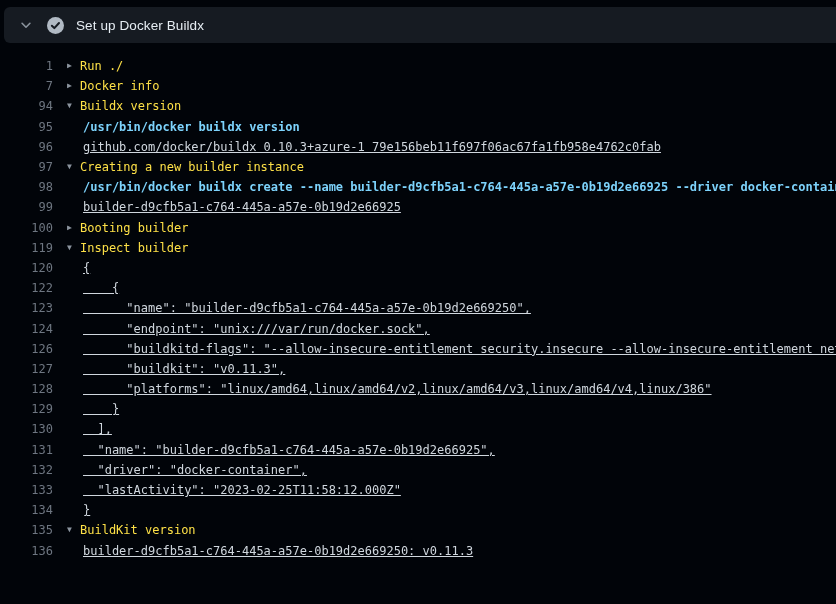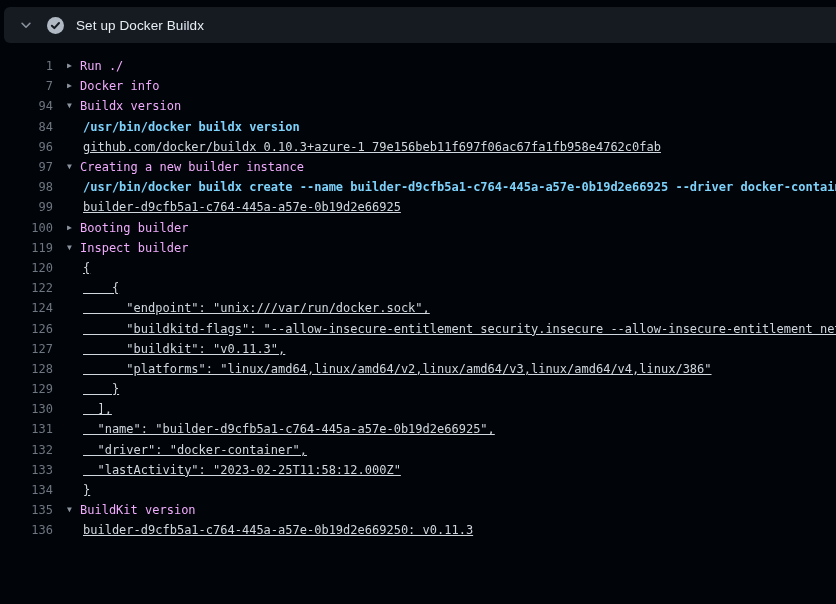--- a/index.html
+++ b/index.html
@@ -70,21 +70,21 @@
     flex: none;
     display: inline-block;
     width: 13px;
     font-size: 8px;
     color: #8b949e;
     line-height: 20.2px;
   }
   .txt { white-space: pre; color: #d0d7de; }
   .txt.output, .txt.plain { padding-left: 16px; text-decoration: underline; }
   .txt.command { padding-left: 16px; color: #7dd3fc; font-weight: bold; }
-  .txt.group-title { color: #f0abfc; }
+  .txt.group-title { color: #fde047; }
 </style>
 </head>
 <body>
 
 <div class="screen">
 
   <div class="step-header">
     <span class="chev">
       <svg width="14" height="14" viewBox="0 0 16 16">
         <path d="M3.5 6l4.5 4.5L12.5 6" fill="none" stroke="#8b949e" stroke-width="1.8" stroke-linecap="round" stroke-linejoin="round"></path>
@@ -96,29 +96,30 @@
         <path d="M4.6 8.2l2.3 2.3 4.4-4.8" fill="none" stroke="#161b22" stroke-width="1.9" stroke-linecap="round" stroke-linejoin="round"></path>
       </svg>
     </span>
     <span class="step-title">Set up Docker Buildx</span>
   </div>
 
   <div class="log">
       <div class="log-line"><span class="ln">1</span><div class="body group"><span class="marker">▶</span><span class="txt group-title">Run ./</span></div></div>
       <div class="log-line"><span class="ln">7</span><div class="body group"><span class="marker">▶</span><span class="txt group-title">Docker info</span></div></div>
       <div class="log-line"><span class="ln">94</span><div class="body group"><span class="marker">▼</span><span class="txt group-title">Buildx version</span></div></div>
-      <div class="log-line"><span class="ln">84</span><div class="body"><span class="txt command">/usr/bin/docker buildx version</span></div></div>
+      <div class="log-line"><span class="ln">95</span><div class="body"><span class="txt command">/usr/bin/docker buildx version</span></div></div>
       <div class="log-line"><span class="ln">96</span><div class="body"><span class="txt output">github.com/docker/buildx 0.10.3+azure-1 79e156beb11f697f06ac67fa1fb958e4762c0fab</span></div></div>
       <div class="log-line"><span class="ln">97</span><div class="body group"><span class="marker">▼</span><span class="txt group-title">Creating a new builder instance</span></div></div>
       <div class="log-line"><span class="ln">98</span><div class="body"><span class="txt command">/usr/bin/docker buildx create --name builder-d9cfb5a1-c764-445a-a57e-0b19d2e66925 --driver docker-container</span></div></div>
       <div class="log-line"><span class="ln">99</span><div class="body"><span class="txt output">builder-d9cfb5a1-c764-445a-a57e-0b19d2e66925</span></div></div>
       <div class="log-line"><span class="ln">100</span><div class="body group"><span class="marker">▶</span><span class="txt group-title">Booting builder</span></div></div>
       <div class="log-line"><span class="ln">119</span><div class="body group"><span class="marker">▼</span><span class="txt group-title">Inspect builder</span></div></div>
       <div class="log-line"><span class="ln">120</span><div class="body"><span class="txt output">{</span></div></div>
       <div class="log-line"><span class="ln">122</span><div class="body"><span class="txt output">    {</span></div></div>
+      <div class="log-line"><span class="ln">123</span><div class="body"><span class="txt output">      "name": "builder-d9cfb5a1-c764-445a-a57e-0b19d2e669250",</span></div></div>
       <div class="log-line"><span class="ln">124</span><div class="body"><span class="txt output">      "endpoint": "unix:///var/run/docker.sock",</span></div></div>
       <div class="log-line"><span class="ln">126</span><div class="body"><span class="txt output">      "buildkitd-flags": "--allow-insecure-entitlement security.insecure --allow-insecure-entitlement network.host",</span></div></div>
       <div class="log-line"><span class="ln">127</span><div class="body"><span class="txt output">      "buildkit": "v0.11.3",</span></div></div>
       <div class="log-line"><span class="ln">128</span><div class="body"><span class="txt output">      "platforms": "linux/amd64,linux/amd64/v2,linux/amd64/v3,linux/amd64/v4,linux/386"</span></div></div>
       <div class="log-line"><span class="ln">129</span><div class="body"><span class="txt output">    }</span></div></div>
       <div class="log-line"><span class="ln">130</span><div class="body"><span class="txt output">  ],</span></div></div>
       <div class="log-line"><span class="ln">131</span><div class="body"><span class="txt output">  "name": "builder-d9cfb5a1-c764-445a-a57e-0b19d2e66925",</span></div></div>
       <div class="log-line"><span class="ln">132</span><div class="body"><span class="txt output">  "driver": "docker-container",</span></div></div>
       <div class="log-line"><span class="ln">133</span><div class="body"><span class="txt output">  "lastActivity": "2023-02-25T11:58:12.000Z"</span></div></div>
       <div class="log-line"><span class="ln">134</span><div class="body"><span class="txt output">}</span></div></div>

